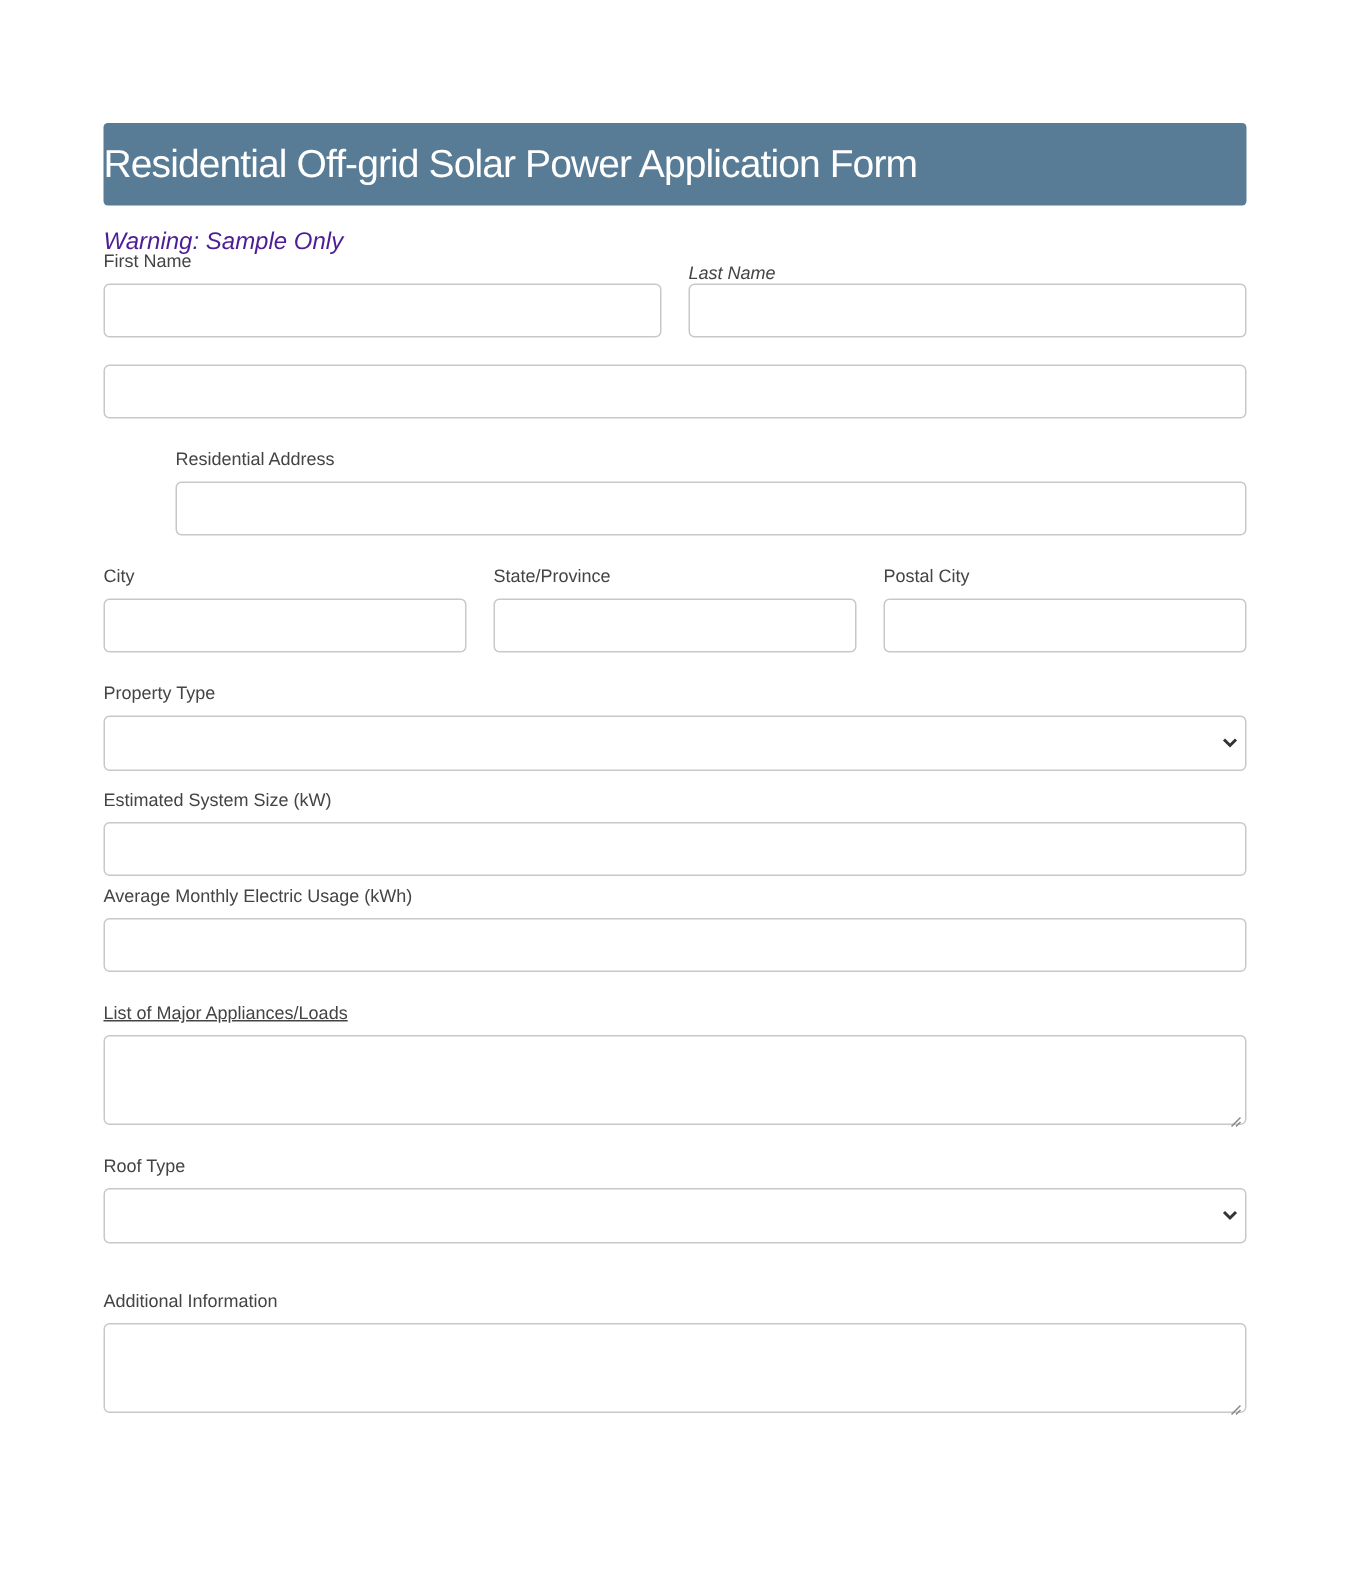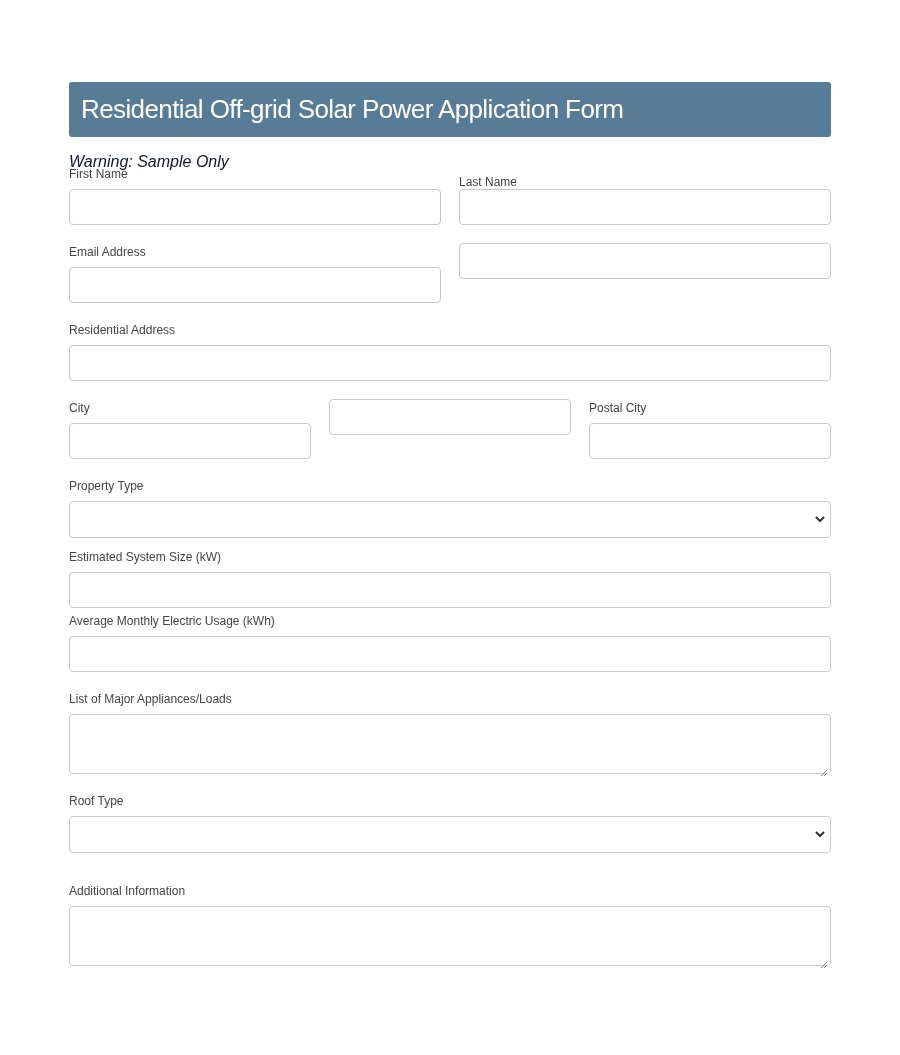--- a/index.html
+++ b/index.html
@@ -9,29 +9,29 @@
       font-family: "Liberation Sans", sans-serif;
       color: #444444;
     }
     .container {
       position: absolute; left: 69px; top: 82px; width: 762px;
     }
     .header {
       background: #587c96;
       border-radius: 3px;
       height: 55px;
-      padding: 0 12px;
+      padding: 0 0;
       display: flex; align-items: center;
     }
     .header h1 {
       margin: 0; color: #ffffff; font-weight: normal;
       font-size: 26px; letter-spacing: -0.6px;
     }
     .warning {
-      margin-top: 16px; color: #0f172a; font-style: italic;
+      margin-top: 16px; color: #4c1d95; font-style: italic;
       font-size: 16px; line-height: 18px; height: 18px;
     }
     .row { display: flex; gap: 18px; }
     .field { flex: 1; margin-bottom: 10px; }
     .field label {
       display: block; font-size: 12px; line-height: 18px;
       color: #444444; margin-bottom: 6px;
     }
     .input, .select, .textarea {
       width: 100%; height: 36px; border: 1px solid #c8c8c8;
@@ -59,47 +59,44 @@
     <h1>Residential Off-grid Solar Power Application Form</h1>
   </div>
 
   <div class="warning">Warning: Sample Only</div>
 
   <div class="row" style="margin-bottom:8px;">
     <div class="field" style="margin-top:-6px;">
       <label>First Name</label>
       <div class="input"></div>
     </div>
-    <div class="field" style="margin-top:-6px;">
+    <div class="field" style="margin-top:-6px;font-style:italic;">
       <label style="margin-top:8px;">Last Name</label>
       <div class="input" style="margin-top:-8px;"></div>
     </div>
   </div>
 
   <div class="row" style="margin-bottom:8px;">
     <div class="field">
-      <label>Email Address</label>
-      <div class="input"></div>
-    </div>
-    <div class="field">
       <div class="input"></div>
     </div>
   </div>
 
-  <div class="field" style="margin-bottom:18px;">
+  <div class="field" style="margin-bottom:18px;margin-left:48px;">
     <label>Residential Address</label>
     <div class="input"></div>
   </div>
 
   <div class="row" style="margin-bottom:8px;justify-content:center;">
     <div class="field">
       <label>City</label>
       <div class="input"></div>
     </div>
     <div class="field">
+      <label>State/Province</label>
       <div class="input"></div>
     </div>
     <div class="field">
       <label>Postal City</label>
       <div class="input"></div>
     </div>
   </div>
 
   <div class="field" style="">
     <label>Property Type</label>
@@ -116,21 +113,21 @@
   <div class="field" style="margin-bottom:4px;">
     <label>Estimated System Size (kW)</label>
     <div class="input"></div>
   </div>
 
   <div class="field" style="margin-bottom:18px;">
     <label>Average Monthly Electric Usage (kWh)</label>
     <div class="input"></div>
   </div>
 
-  <div class="field" style="margin-bottom:18px;">
+  <div class="field" style="margin-bottom:18px;text-decoration:underline;">
     <label>List of Major Appliances/Loads</label>
     <div class="textarea">
       <span></span>
       <span class="grip">
         <svg width="8" height="8" viewBox="0 0 8 8">
             <path d="M7 1 L1 7 M7 4 L4 7" stroke="#888" stroke-width="1"></path>
           </svg>
       </span>
     </div>
   </div>

